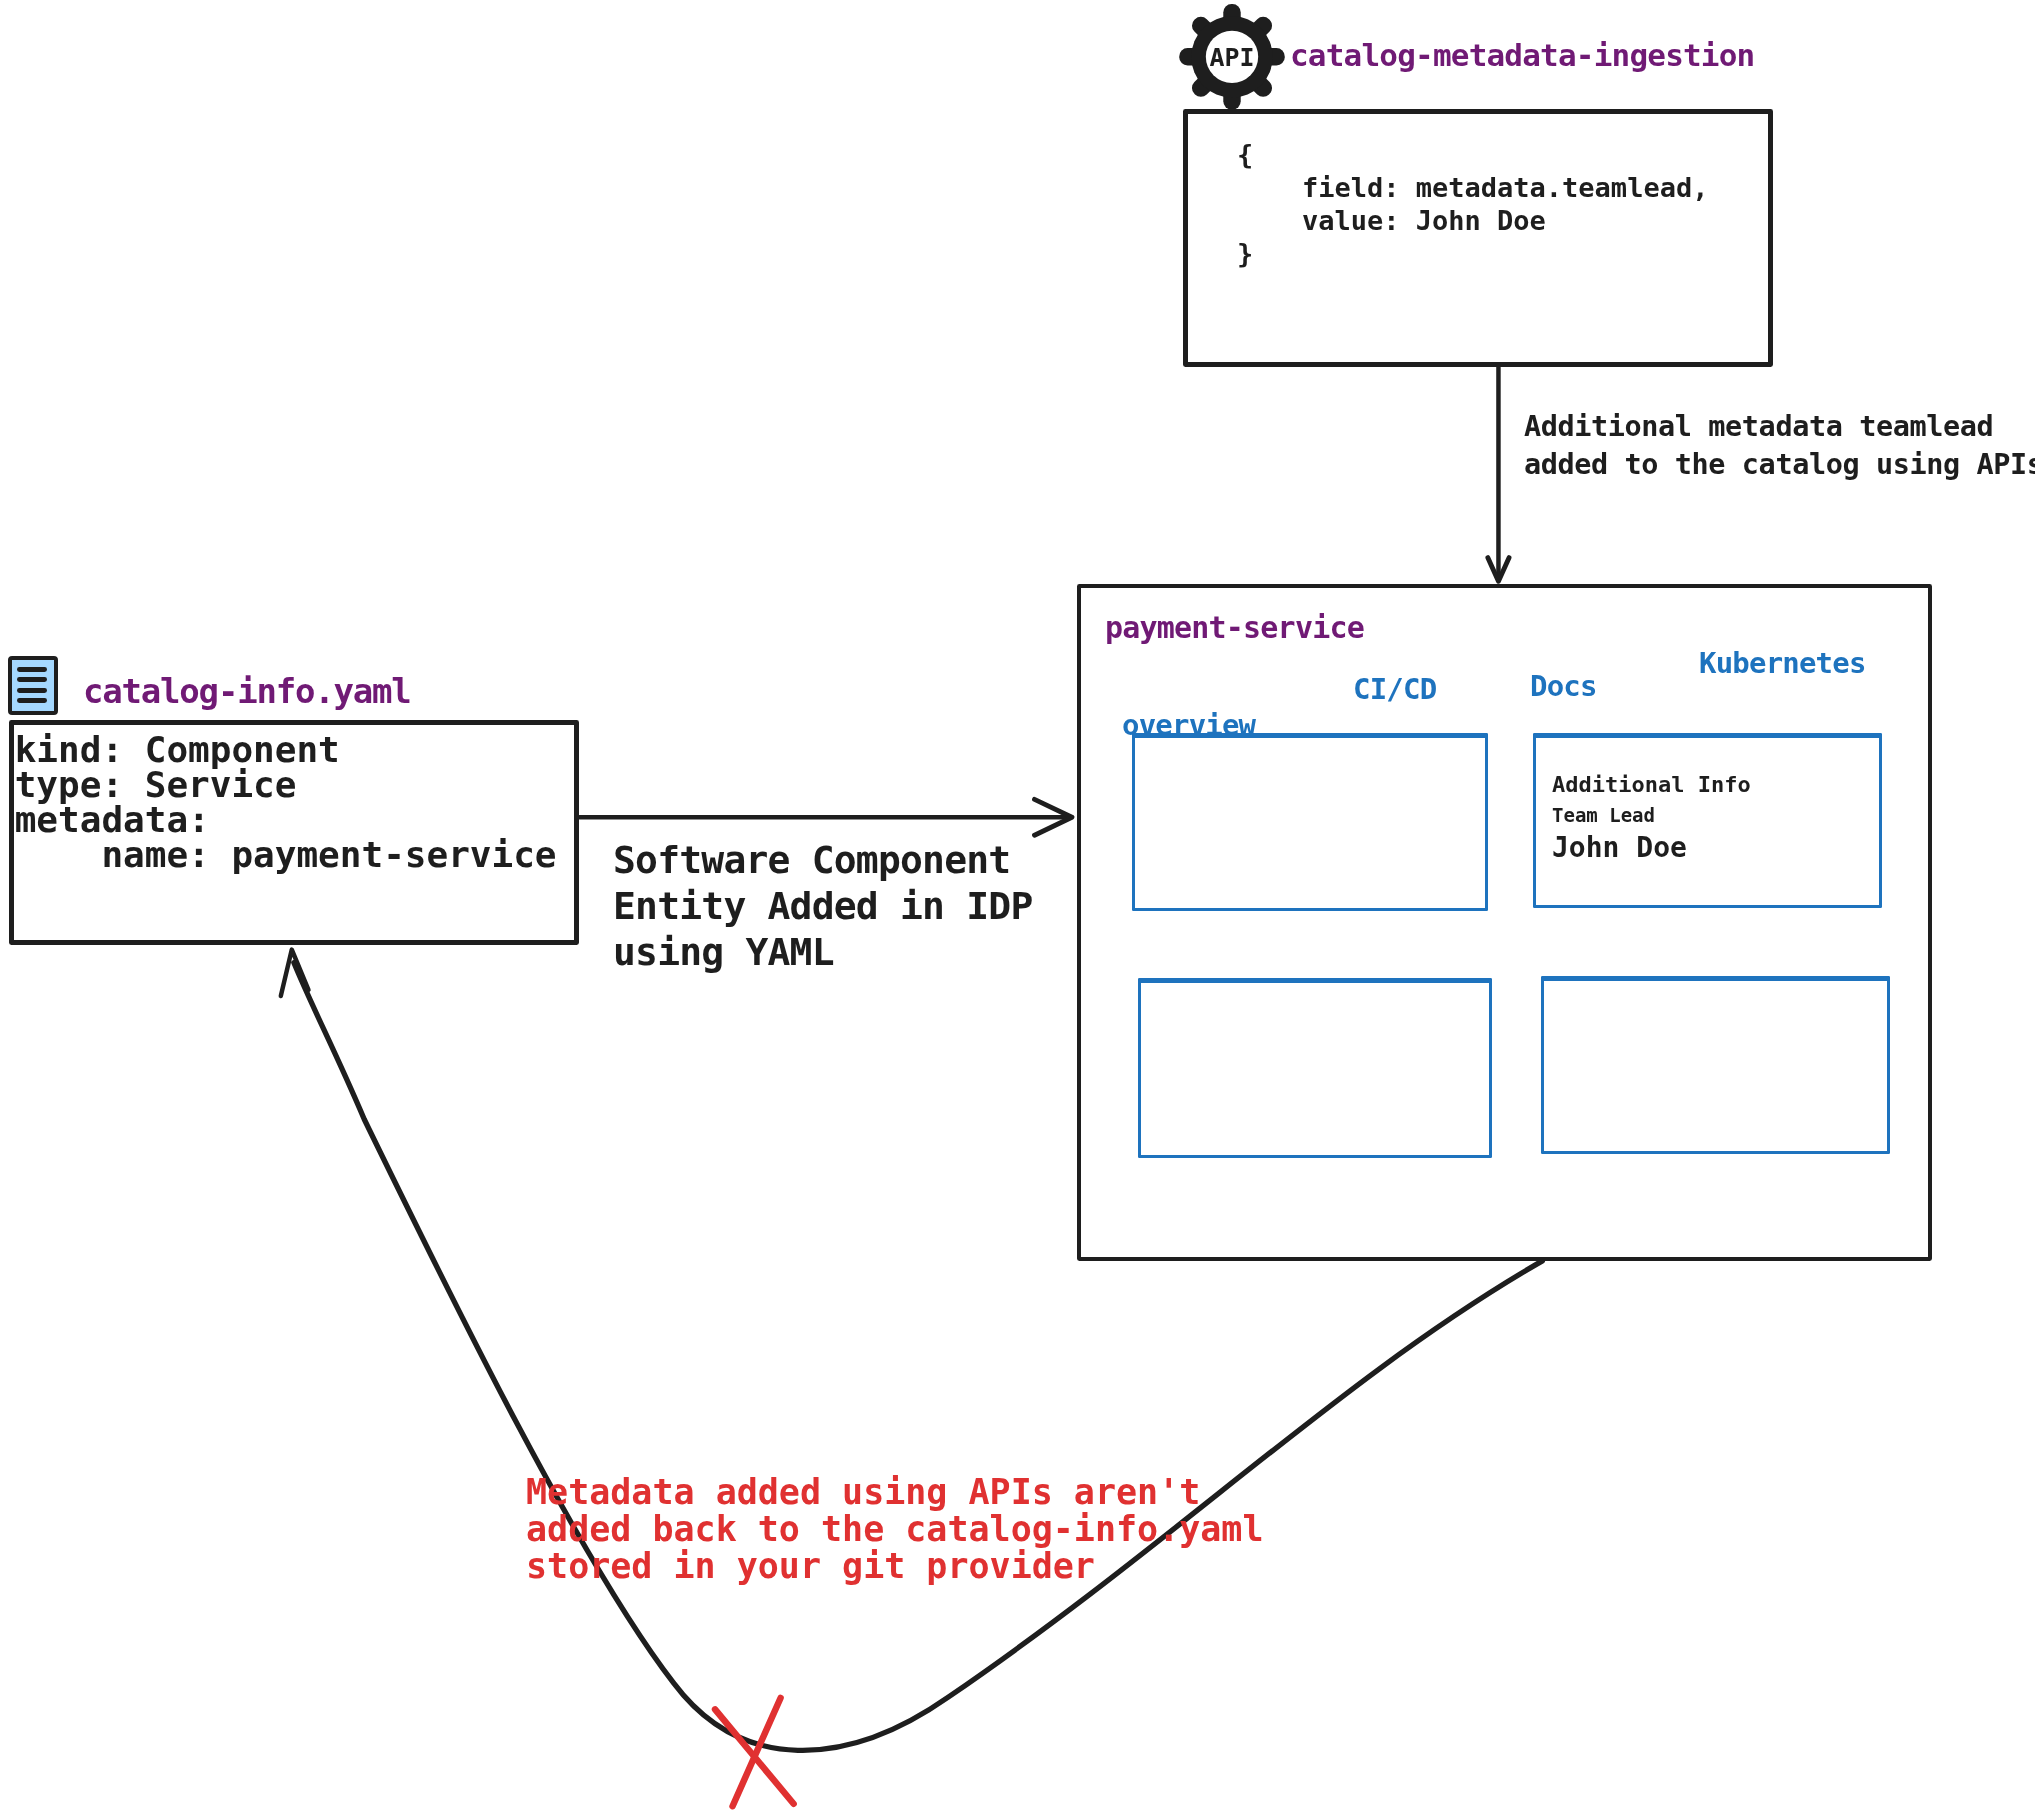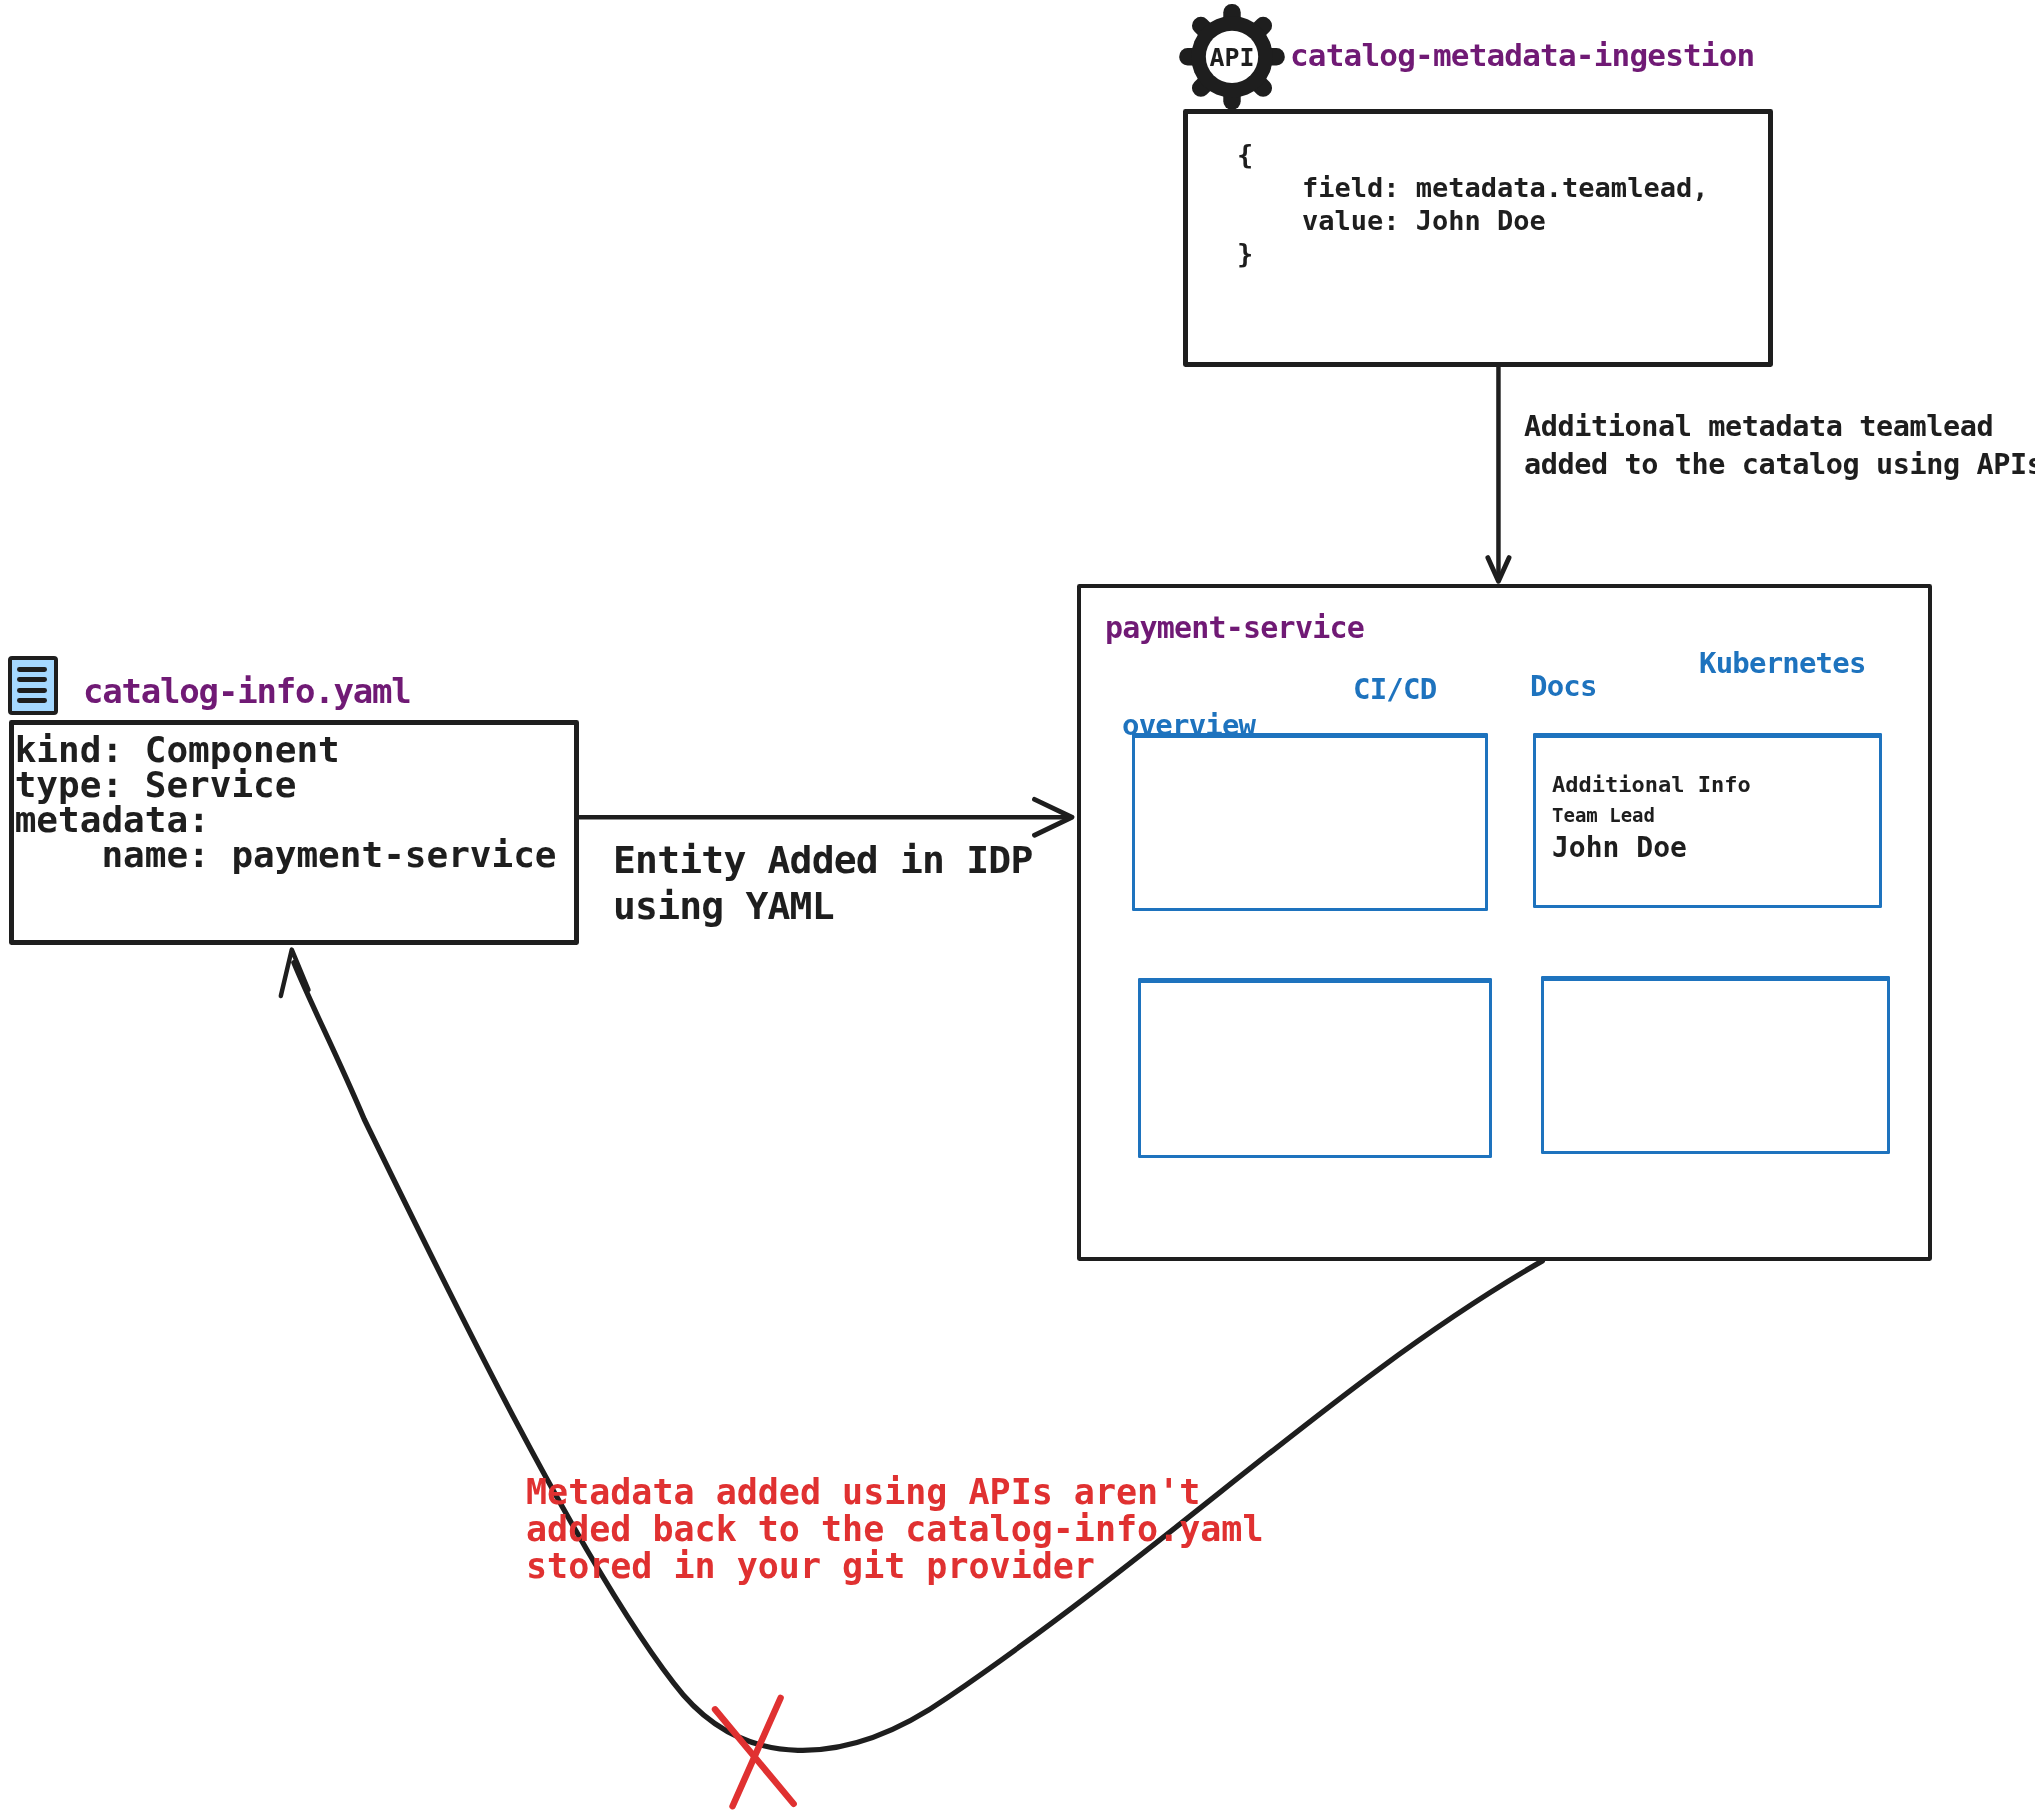--- a/index.html
+++ b/index.html
@@ -115,20 +115,21 @@
   <div class="abs blue" id="yaml-title">catalog-info.yaml</div>
   <div class="box" id="yaml-box"></div>
   <div class="abs" id="yaml-code">
     <div class="code-line">kind: Component</div>
     <div class="code-line">type: Service</div>
     <div class="code-line">metadata:</div>
     <div class="code-line">    name: payment-service</div>
   </div>
 
   <div class="abs" id="yaml-arrow-label">
+    <div>Software Component</div>
     <div>Entity Added in IDP</div>
     <div>using YAML</div>
   </div>
 
   <div class="abs red" id="feedback-note">
     <div>Metadata added using APIs aren't</div>
     <div>added back to the catalog-info.yaml</div>
     <div>stored in your git provider</div>
   </div>
 

